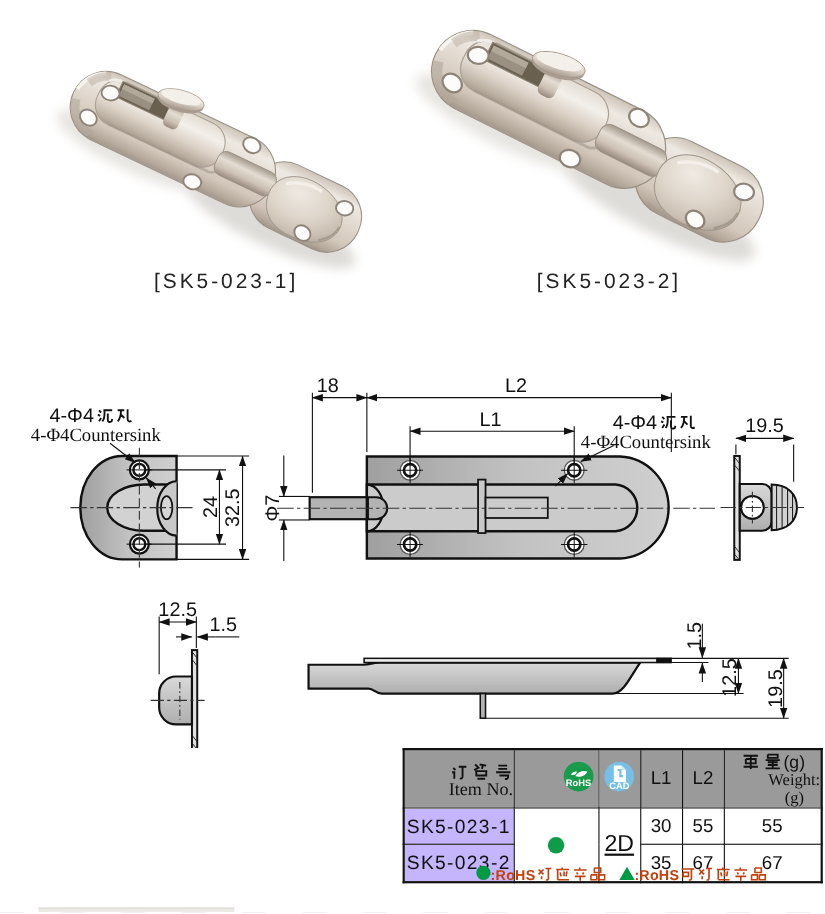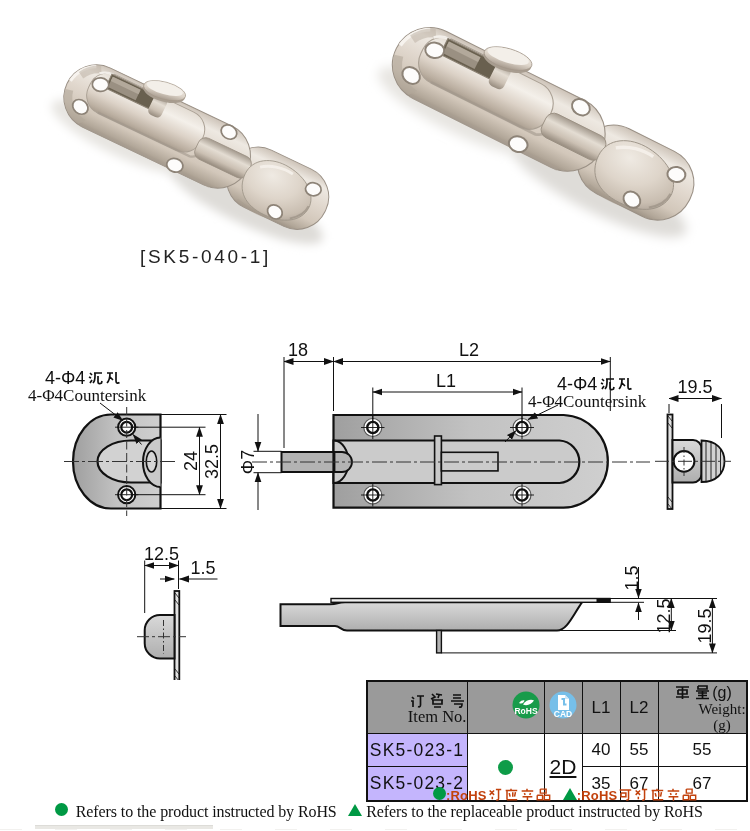--- a/index.html
+++ b/index.html
@@ -113,21 +113,22 @@
         <ellipse cx="129" cy="-11" rx="8.2" ry="6.8" transform="rotate(-18 129 -11)"></ellipse>
         <ellipse cx="103" cy="27.5" rx="8.2" ry="6.8" transform="rotate(14 103 27.5)"></ellipse>
       </g>
     </g>
   </defs>
 
   <use href="#bolt" transform="translate(197,145.5) rotate(25.5) scale(0.96)"></use>
   <use href="#bolt" transform="translate(544,122) rotate(26.5) scale(1.1)"></use>
 </svg>
 
-<div class="lbl" style="left:140px;top:246px;">[SK5-040-1]</div>
+<div class="lbl" style="left:140px;top:246px;">[SK5-023-1]</div>
+<div class="lbl" style="left:488px;top:246px;">[SK5-023-2]</div>
 
 <svg width="0" height="0" style="position:absolute">
   <defs>
     <marker id="ar" viewBox="0 0 10 10" refX="9.5" refY="5" markerWidth="10" markerHeight="10" orient="auto-start-reverse">
       <path d="M0,1.6 L10,5 L0,8.4 Z" fill="#111"></path>
     </marker>
     <g id="cjDing" fill="none" stroke="currentColor" stroke-width="1.7">
       <path d="M3,5 L5,7 M2,9 L4,9 L4,15 M8,4 L15,4 M11.5,4 L11.5,13 C11.5,15 10,15 9,14.5"></path>
     </g>
     <g id="cjHuo" fill="none" stroke="currentColor" stroke-width="1.7">
@@ -363,21 +364,21 @@
               </svg><svg class="cj" width="18" height="18" viewBox="-1 -1 18 18">
                 <use href="#cjLiang"></use>
               </svg><span style="font-size:16px;">(g)</span></div>
       <div class="hser" style="font-size:15px;padding-left:40px;">Weight:(g)</div>
     </td>
   </tr>
   <tr class="r1">
     <td class="lav">SK5-023-1</td>
     <td rowspan="2"><span class="gdot"></span></td>
     <td rowspan="2" style="font-size:21px;text-decoration:underline;">2D</td>
-    <td>40</td>
+    <td>30</td>
           <td>55</td>
           <td>55</td>
   </tr>
   <tr class="r2">
     <td class="lav">SK5-023-2</td>
     <td>35</td>
           <td>67</td>
           <td>67</td>
   </tr>
 </tbody>
@@ -397,18 +398,15 @@
       </svg><svg class="cjg" width="16" height="16" viewBox="-1 -1 18 18">
         <use href="#cjDui"></use>
       </svg><svg class="cjg" width="16" height="16" viewBox="-1 -1 18 18">
         <use href="#cjYing"></use>
       </svg><svg class="cjg" width="16" height="16" viewBox="-1 -1 18 18">
         <use href="#cjChan"></use>
       </svg><svg class="cjg" width="16" height="16" viewBox="-1 -1 18 18">
         <use href="#cjPin"></use>
       </svg>
 </div>
-<div class="abs blk" style="left:55px;top:803px;">
-  <span class="gd2" style="vertical-align:1px;"></span>&nbsp; Refers to the product instructed by RoHS&nbsp;&nbsp;&nbsp;<span class="gtri" style="vertical-align:1px;"></span> Refers to the replaceable product instructed by RoHS
-</div>
 <div class="abs" style="left:35px;top:825px;width:178px;height:4px;background:#e9e8e4;border-top:1px solid #dddcd8;"></div>
 <div class="abs" style="left:0;top:829px;width:750px;height:1px;background:repeating-linear-gradient(90deg,#f2f1ef 0 22px,#fff 22px 55px);"></div>
 </div>
 
 </body></html>

